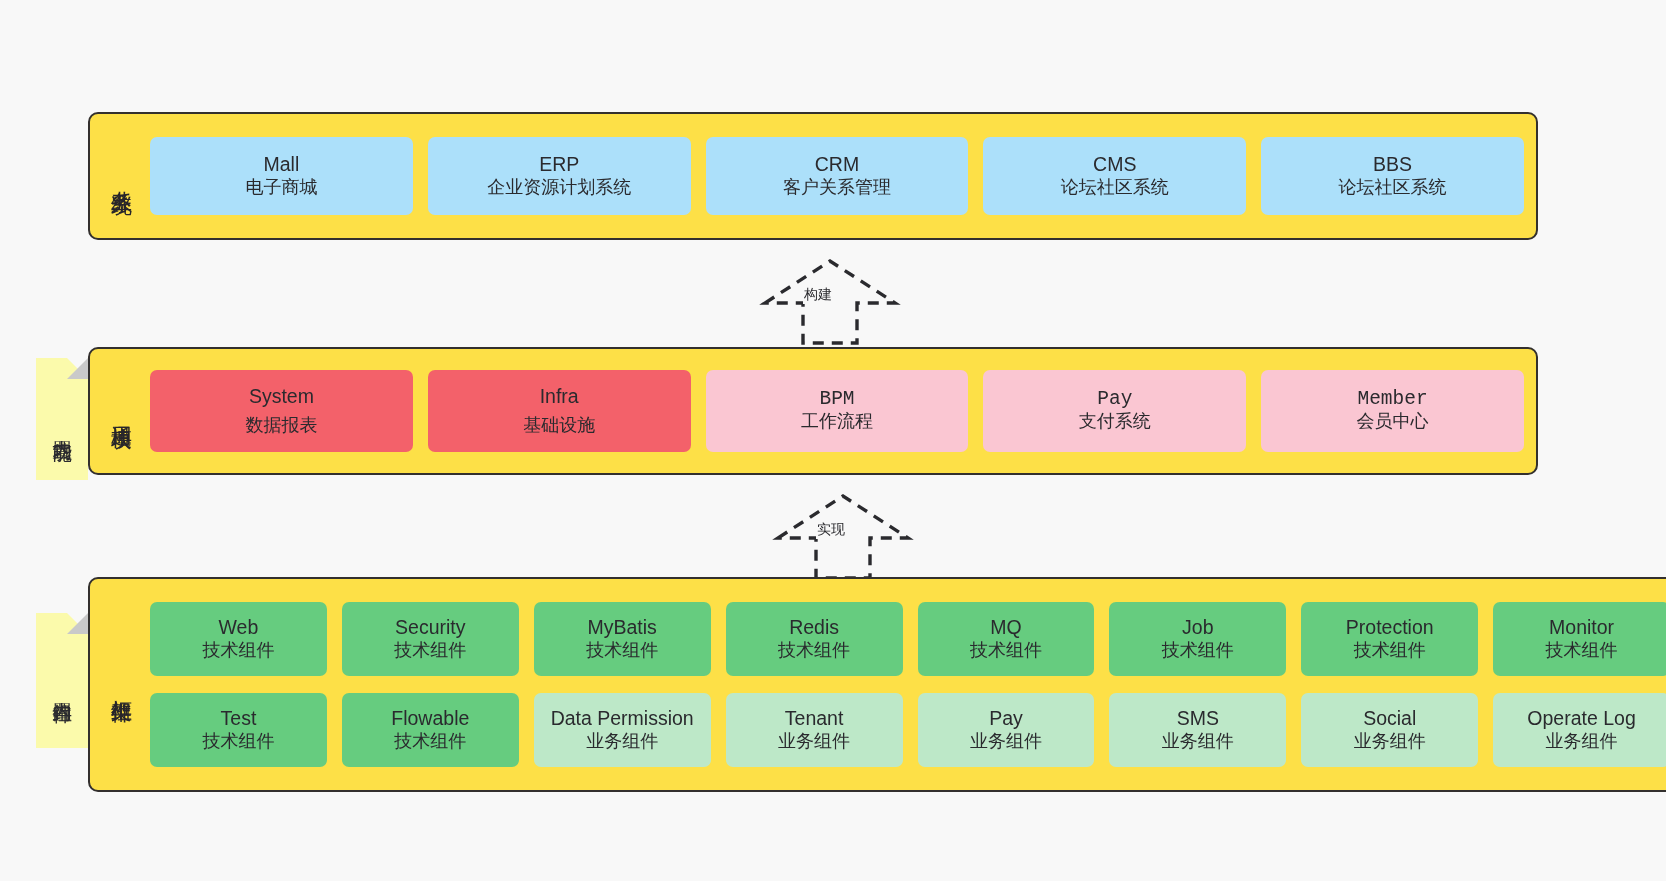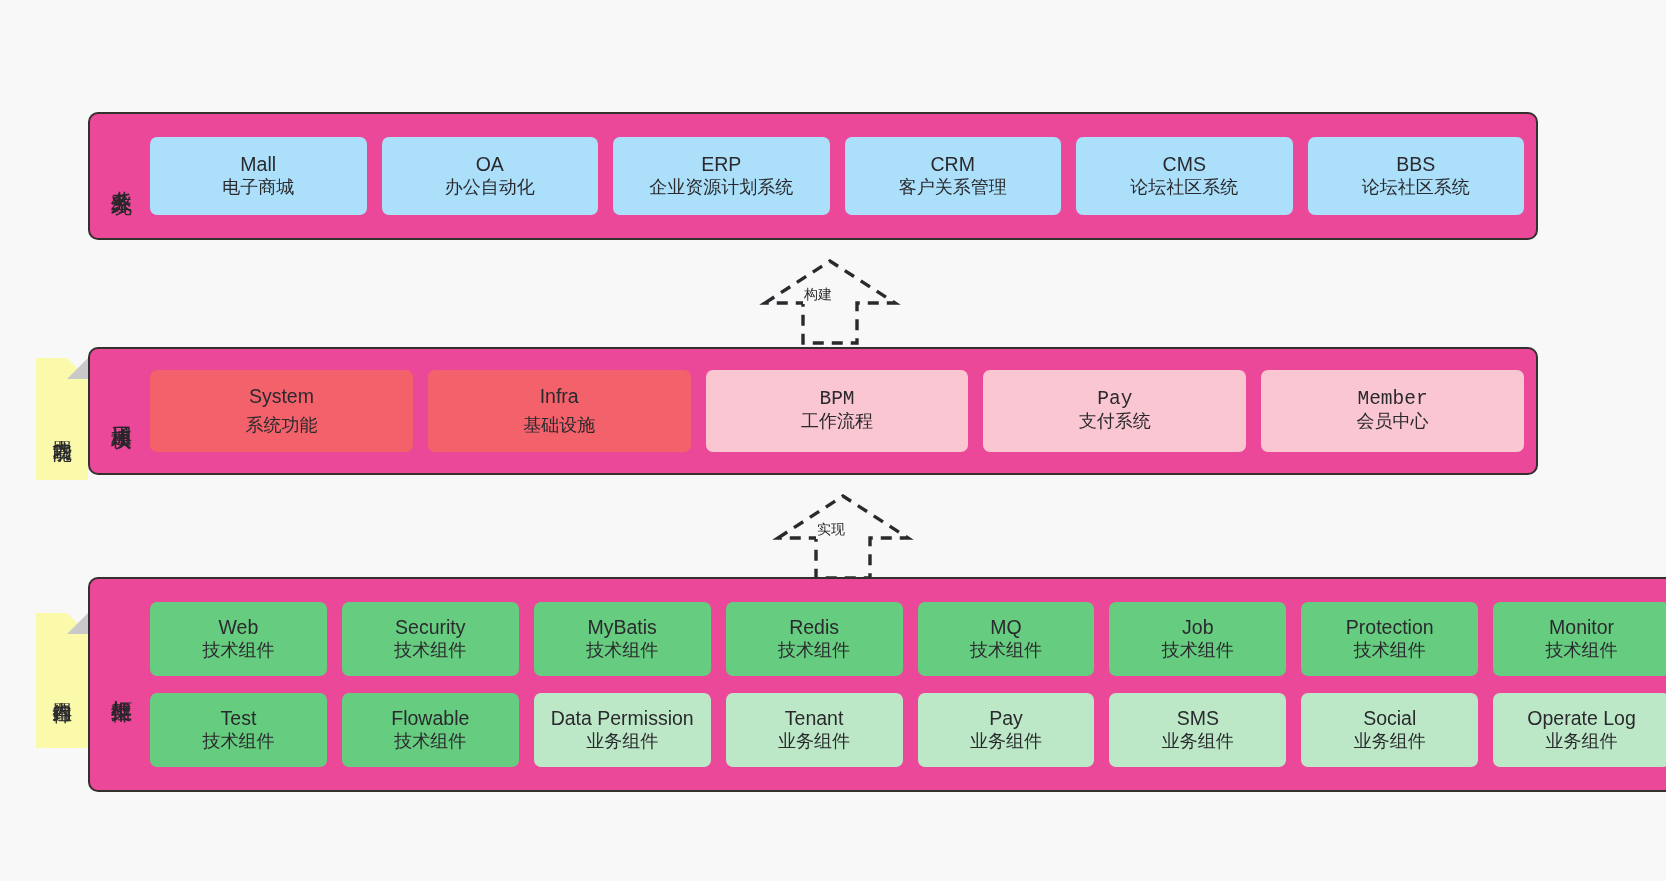--- a/index.html
+++ b/index.html
@@ -12,21 +12,21 @@
     position: relative;
     width: 1666px;
     height: 881px;
     background: #f8f8f8;
     overflow: hidden;
   }
 
   
   .layer {
     position: absolute;
-    background: #ec4899;
+    background: #fde047;
     border: 2.2px solid #33302e;
     border-radius: 10px;
     display: flex;
     align-items: stretch;
     padding: 4px 12px;
   }
   .layer-title {
     flex: 0 0 auto;
     width: 38px;
     display: flex;
@@ -135,24 +135,20 @@
 
   <div class="layer" id="layer-business" style="left:88px; top:112px; width:1450px; height:128px;">
     <div class="layer-title">业务系统</div>
     <div class="layer-body">
       <div class="row">
         <div class="node blue">
           <span class="t1">Mall</span>
           <span class="t2">电子商城</span>
         </div>
         <div class="node blue">
-          <span class="t1">OA</span>
-          <span class="t2">办公自动化</span>
-        </div>
-        <div class="node blue">
           <span class="t1">ERP</span>
           <span class="t2">企业资源计划系统</span>
         </div>
         <div class="node blue">
           <span class="t1">CRM</span>
           <span class="t2">客户关系管理</span>
         </div>
         <div class="node blue">
           <span class="t1">CMS</span>
           <span class="t2">论坛社区系统</span>
@@ -175,21 +171,21 @@
   <div class="note" id="note-common" style="left:36px; top:358px; height:122px;">
     <span>内置功能</span>
   </div>
 
   <div class="layer" id="layer-common" style="left:88px; top:347px; width:1450px; height:128px;">
     <div class="layer-title">通用模块</div>
     <div class="layer-body">
       <div class="row">
         <div class="node red-solid">
           <span class="t1">System</span>
-          <span class="t2">系统功能</span>
+          <span class="t2">数据报表</span>
         </div>
         <div class="node red-solid">
           <span class="t1">Infra</span>
           <span class="t2">基础设施</span>
         </div>
         <div class="node red-soft">
           <span class="t1">BPM</span>
           <span class="t2">工作流程</span>
         </div>
         <div class="node red-soft">

